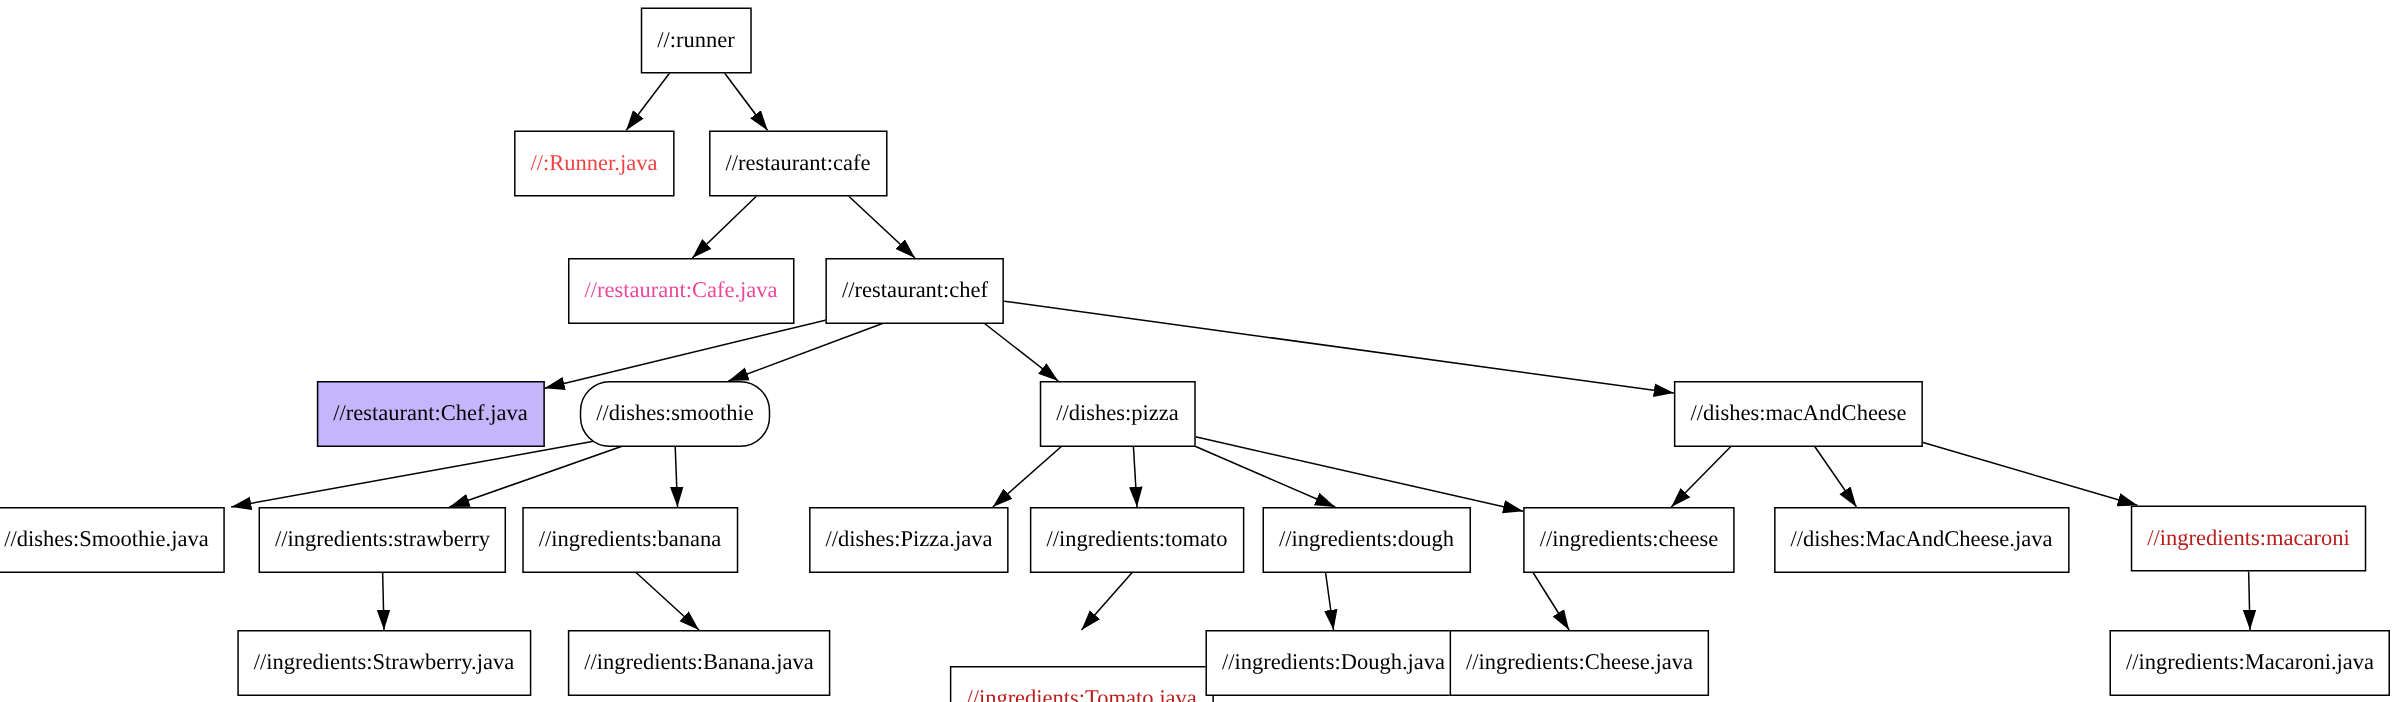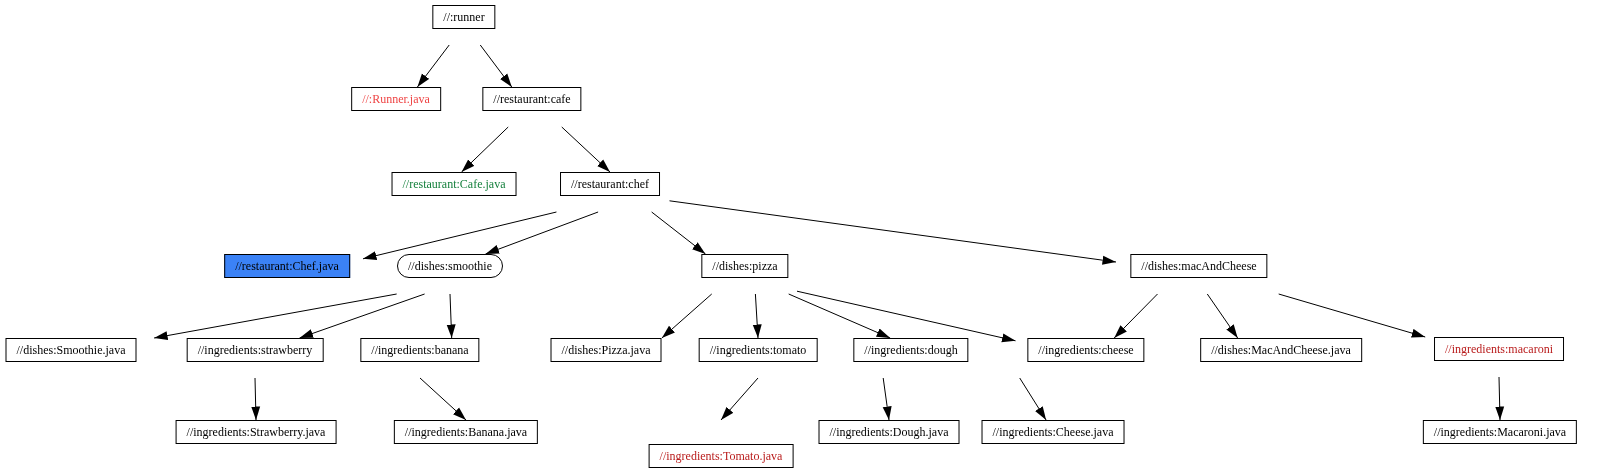--- a/index.html
+++ b/index.html
@@ -18,29 +18,29 @@
   #edge-layer {
     position: absolute;
     left: 0;
     top: 0;
     width: 1600px;
     height: 468px;
   }
   .node {
     position: absolute;
     transform: translateX(-50%);
-    height: 24px;
+    height: 44px;
     box-sizing: border-box;
     display: flex;
     align-items: center;
     justify-content: center;
     padding: 0 10px;
     border: 1px solid #000000;
     background: #ffffff;
-    font-size: 12px;
+    font-size: 15px;
     color: #000000;
     white-space: nowrap;
     line-height: 1;
   }
   .edge-line {
     stroke: #000000;
     stroke-width: 1;
     fill: none;
   }
 </style>
@@ -78,23 +78,23 @@
         <line x1="758" y1="378" x2="721" y2="420" class="edge-line" stroke="#000000" marker-end="url(#arrowhead)"></line>
         <line x1="883.2" y1="378" x2="889" y2="420" class="edge-line" stroke="#000000" marker-end="url(#arrowhead)"></line>
         <line x1="1019.73" y1="378" x2="1046.08" y2="420" class="edge-line" stroke="#000000" marker-end="url(#arrowhead)"></line>
         <line x1="1499" y1="377" x2="1500" y2="420" class="edge-line" stroke="#000000" marker-end="url(#arrowhead)"></line>
       </g>
   </svg>
   <div id="nodes">
       <div class="node" style="left: 464px; top: 5px; background: rgb(255, 255, 255); border-color: rgb(0, 0, 0); color: rgb(0, 0, 0);">//:runner</div>
       <div class="node" style="left: 396px; top: 87px; background: rgb(255, 255, 255); border-color: rgb(0, 0, 0); color: #ef4444;">//:Runner.java</div>
       <div class="node" style="left: 532px; top: 87px; background: rgb(255, 255, 255); border-color: rgb(0, 0, 0); color: rgb(0, 0, 0);">//restaurant:cafe</div>
-      <div class="node" style="left: 454px; top: 172px; background: rgb(255, 255, 255); border-color: rgb(0, 0, 0); color: #15803d;">//restaurant:Cafe.java</div>
+      <div class="node" style="left: 454px; top: 172px; background: rgb(255, 255, 255); border-color: rgb(0, 0, 0); color: #ec4899;">//restaurant:Cafe.java</div>
       <div class="node" style="left: 610px; top: 172px; background: rgb(255, 255, 255); border-color: rgb(0, 0, 0); color: rgb(0, 0, 0);">//restaurant:chef</div>
-      <div class="node" style="left: 287px; top: 254px; background: #3b82f6; border-color: rgb(0, 0, 0); color: rgb(0, 0, 0);">//restaurant:Chef.java</div>
+      <div class="node" style="left: 287px; top: 254px; background: #c4b5fd; border-color: rgb(0, 0, 0); color: rgb(0, 0, 0);">//restaurant:Chef.java</div>
       <div class="node" style="left: 450px; top: 254px; background: rgb(255, 255, 255); border-color: rgb(0, 0, 0); color: rgb(0, 0, 0); border-radius: 20px;">//dishes:smoothie</div>
       <div class="node" style="left: 745px; top: 254px; background: rgb(255, 255, 255); border-color: rgb(0, 0, 0); color: rgb(0, 0, 0);">//dishes:pizza</div>
       <div class="node" style="left: 1199px; top: 254px; background: rgb(255, 255, 255); border-color: rgb(0, 0, 0); color: rgb(0, 0, 0);">//dishes:macAndCheese</div>
       <div class="node" style="left: 71px; top: 338px; background: rgb(255, 255, 255); border-color: rgb(0, 0, 0); color: rgb(0, 0, 0);">//dishes:Smoothie.java</div>
       <div class="node" style="left: 255px; top: 338px; background: rgb(255, 255, 255); border-color: rgb(0, 0, 0); color: rgb(0, 0, 0);">//ingredients:strawberry</div>
       <div class="node" style="left: 420px; top: 338px; background: rgb(255, 255, 255); border-color: rgb(0, 0, 0); color: rgb(0, 0, 0);">//ingredients:banana</div>
       <div class="node" style="left: 606px; top: 338px; background: rgb(255, 255, 255); border-color: rgb(0, 0, 0); color: rgb(0, 0, 0);">//dishes:Pizza.java</div>
       <div class="node" style="left: 758px; top: 338px; background: rgb(255, 255, 255); border-color: rgb(0, 0, 0); color: rgb(0, 0, 0);">//ingredients:tomato</div>
       <div class="node" style="left: 911px; top: 338px; background: rgb(255, 255, 255); border-color: rgb(0, 0, 0); color: rgb(0, 0, 0);">//ingredients:dough</div>
       <div class="node" style="left: 1086px; top: 338px; background: rgb(255, 255, 255); border-color: rgb(0, 0, 0); color: rgb(0, 0, 0);">//ingredients:cheese</div>

